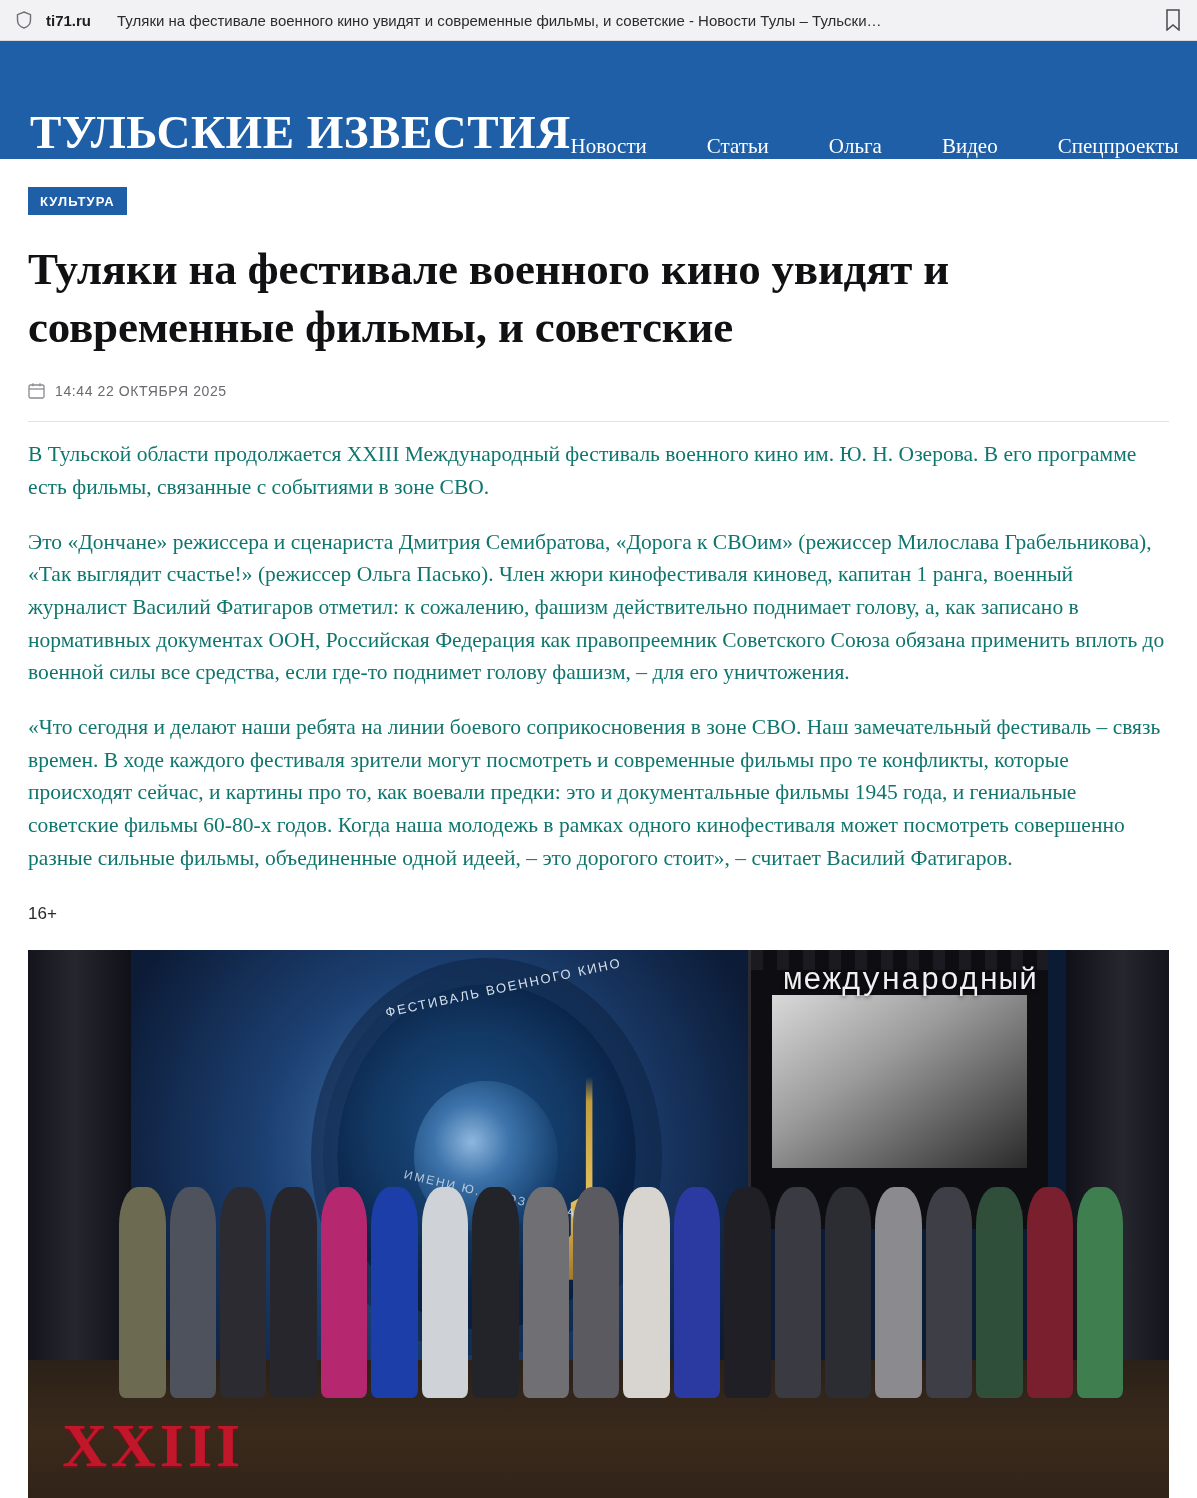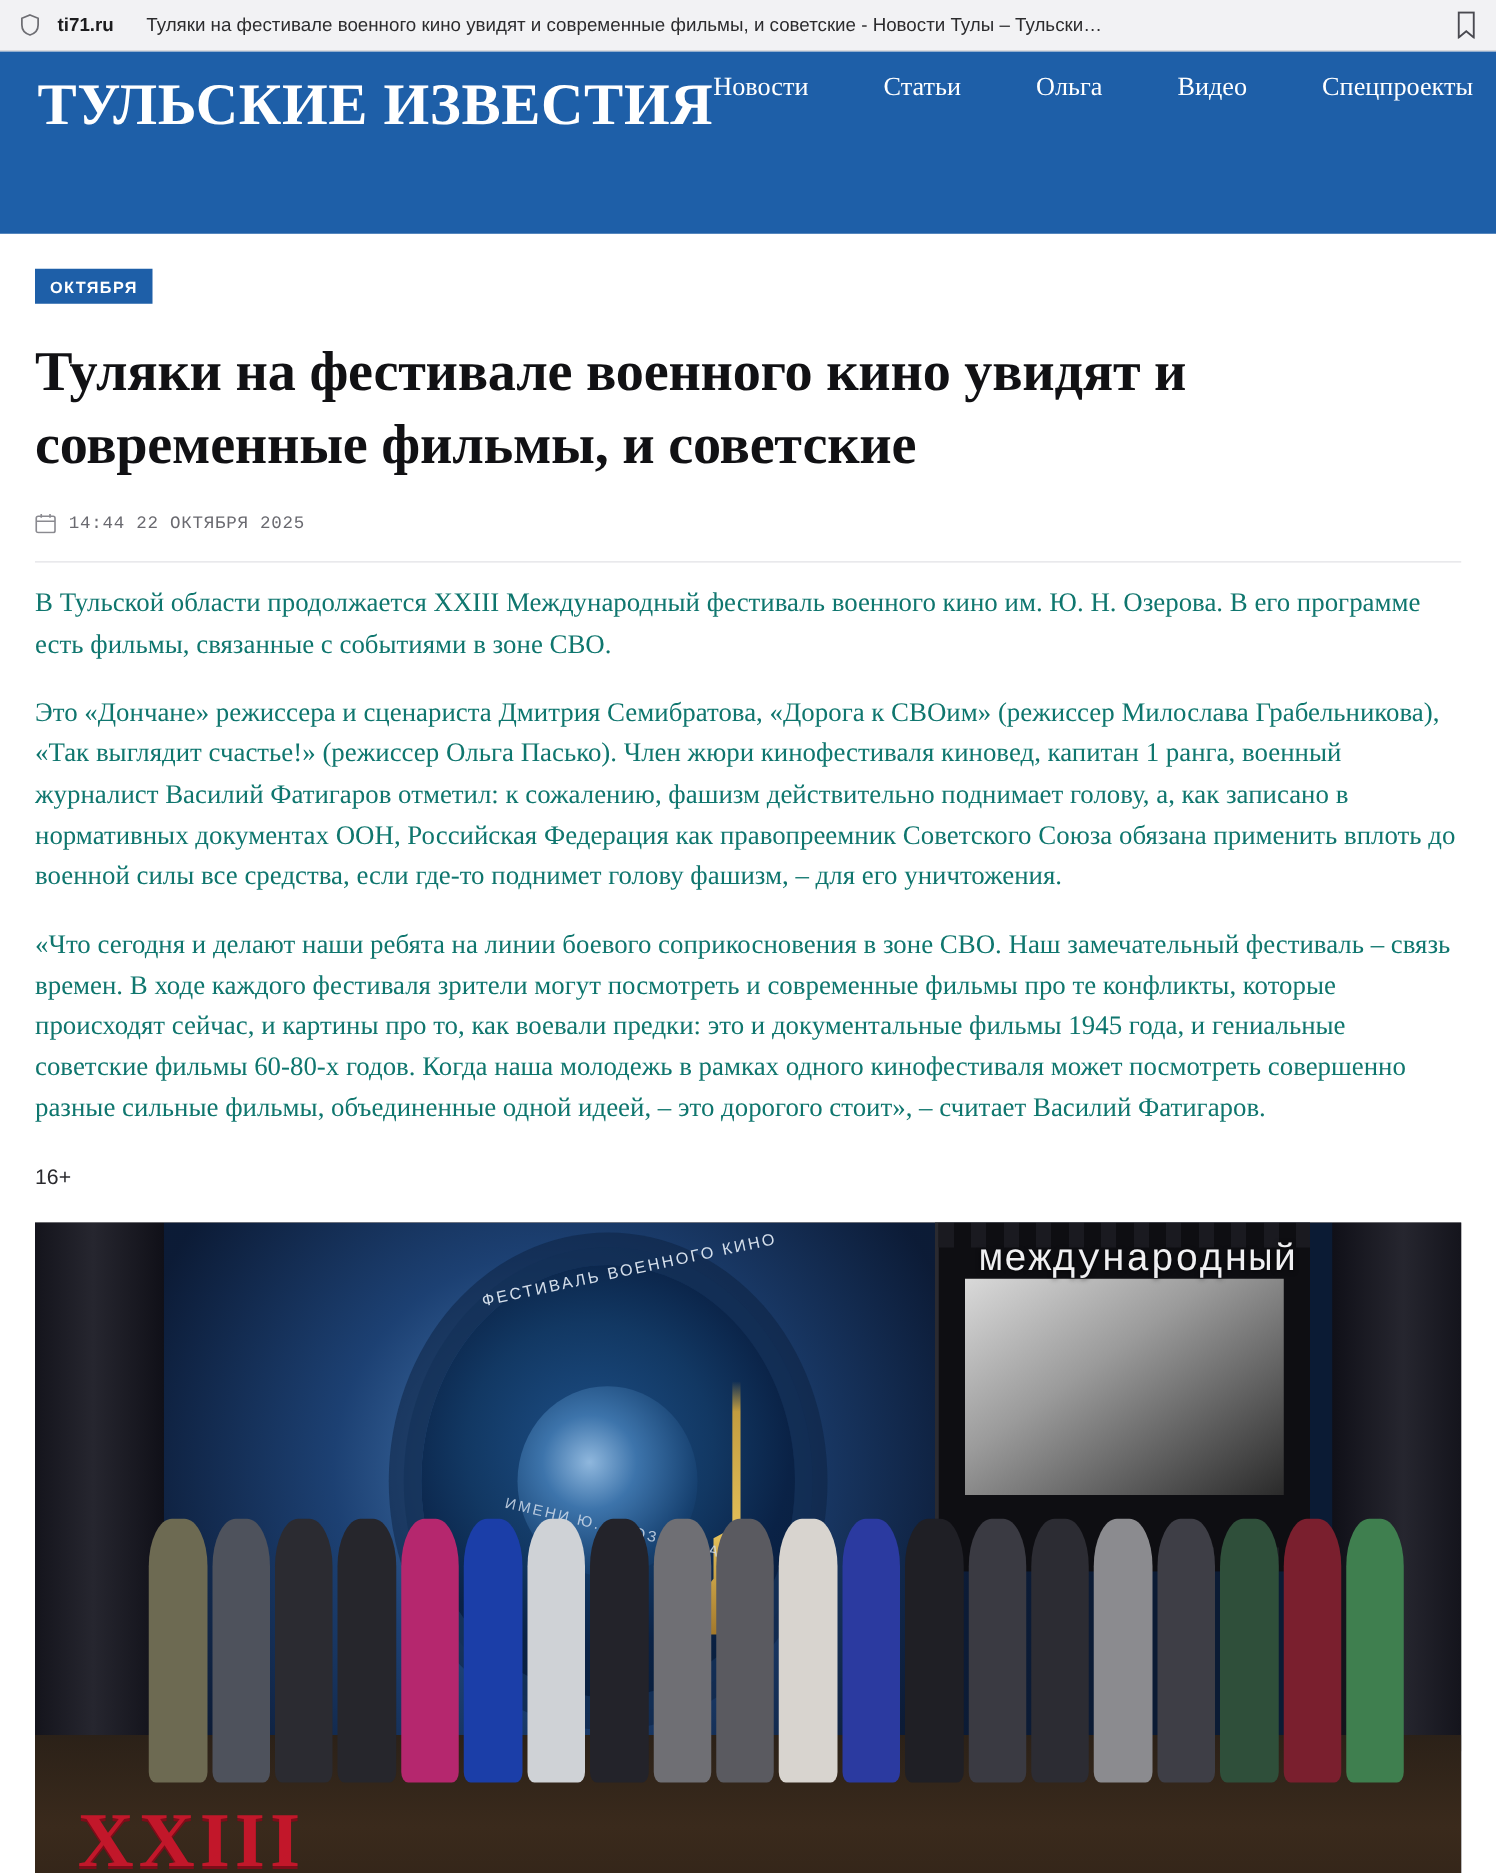--- a/index.html
+++ b/index.html
@@ -49,24 +49,24 @@
     position: absolute;
     right: 16px;
     top: 50%;
     transform: translateY(-50%);
     width: 16px; height: 22px;
   }
 
   
   .site-header {
     background: #1e5fa8;
-    height: 146px;
-    display: flex;
-    align-items: flex-start;
-    padding: 16px 30px;
+    height: 118px;
+    display: flex;
+    align-items: flex-end;
+    padding: 0 30px;
     overflow: hidden;
   }
   .logo {
     color: #ffffff;
     font-family: "Liberation Serif", serif;
     font-weight: 700;
     font-size: 47px;
     letter-spacing: 0.5px;
     white-space: nowrap;
   }
@@ -109,21 +109,20 @@
     margin: 26px 0 0 0;
     letter-spacing: -0.2px;
   }
   .meta-row {
     display: flex;
     align-items: center;
     gap: 10px;
     margin-top: 26px;
     padding-bottom: 22px;
     border-bottom: 1px solid #e2e2e6;
-    font-family: Liberation Mono, monospace;
   }
   .calendar-icon { width: 17px; height: 17px; }
   .meta-date {
     font-size: 14px;
     letter-spacing: 0.6px;
     color: #6a6a70;
   }
 
   .article-body {
     font-family: "Liberation Serif", serif;
@@ -291,21 +290,21 @@
     <a class="nav-item">Статьи</a>
     <a class="nav-item">Ольга</a>
     <a class="nav-item">Видео</a>
     <a class="nav-item">Спецпроекты</a>
   </nav>
 </header>
 
 <main class="content">
 
   <div class="rubric-wrap">
-    <span class="rubric">ОКТЯБРЯ</span>
+    <span class="rubric">КУЛЬТУРА</span>
   </div>
 
   <h1 class="article-title">Туляки на фестивале военного кино увидят и современные фильмы, и советские</h1>
 
   <div class="meta-row">
     <span class="calendar-icon">
       <svg width="17" height="17" viewBox="0 0 17 17">
         <rect x="1" y="3" width="15" height="13" rx="1.5" fill="none" stroke="#8a8a90" stroke-width="1.3"></rect>
         <line x1="1" y1="7" x2="16" y2="7" stroke="#8a8a90" stroke-width="1.3"></line>
         <line x1="5" y1="1.2" x2="5" y2="4.2" stroke="#8a8a90" stroke-width="1.3"></line>

